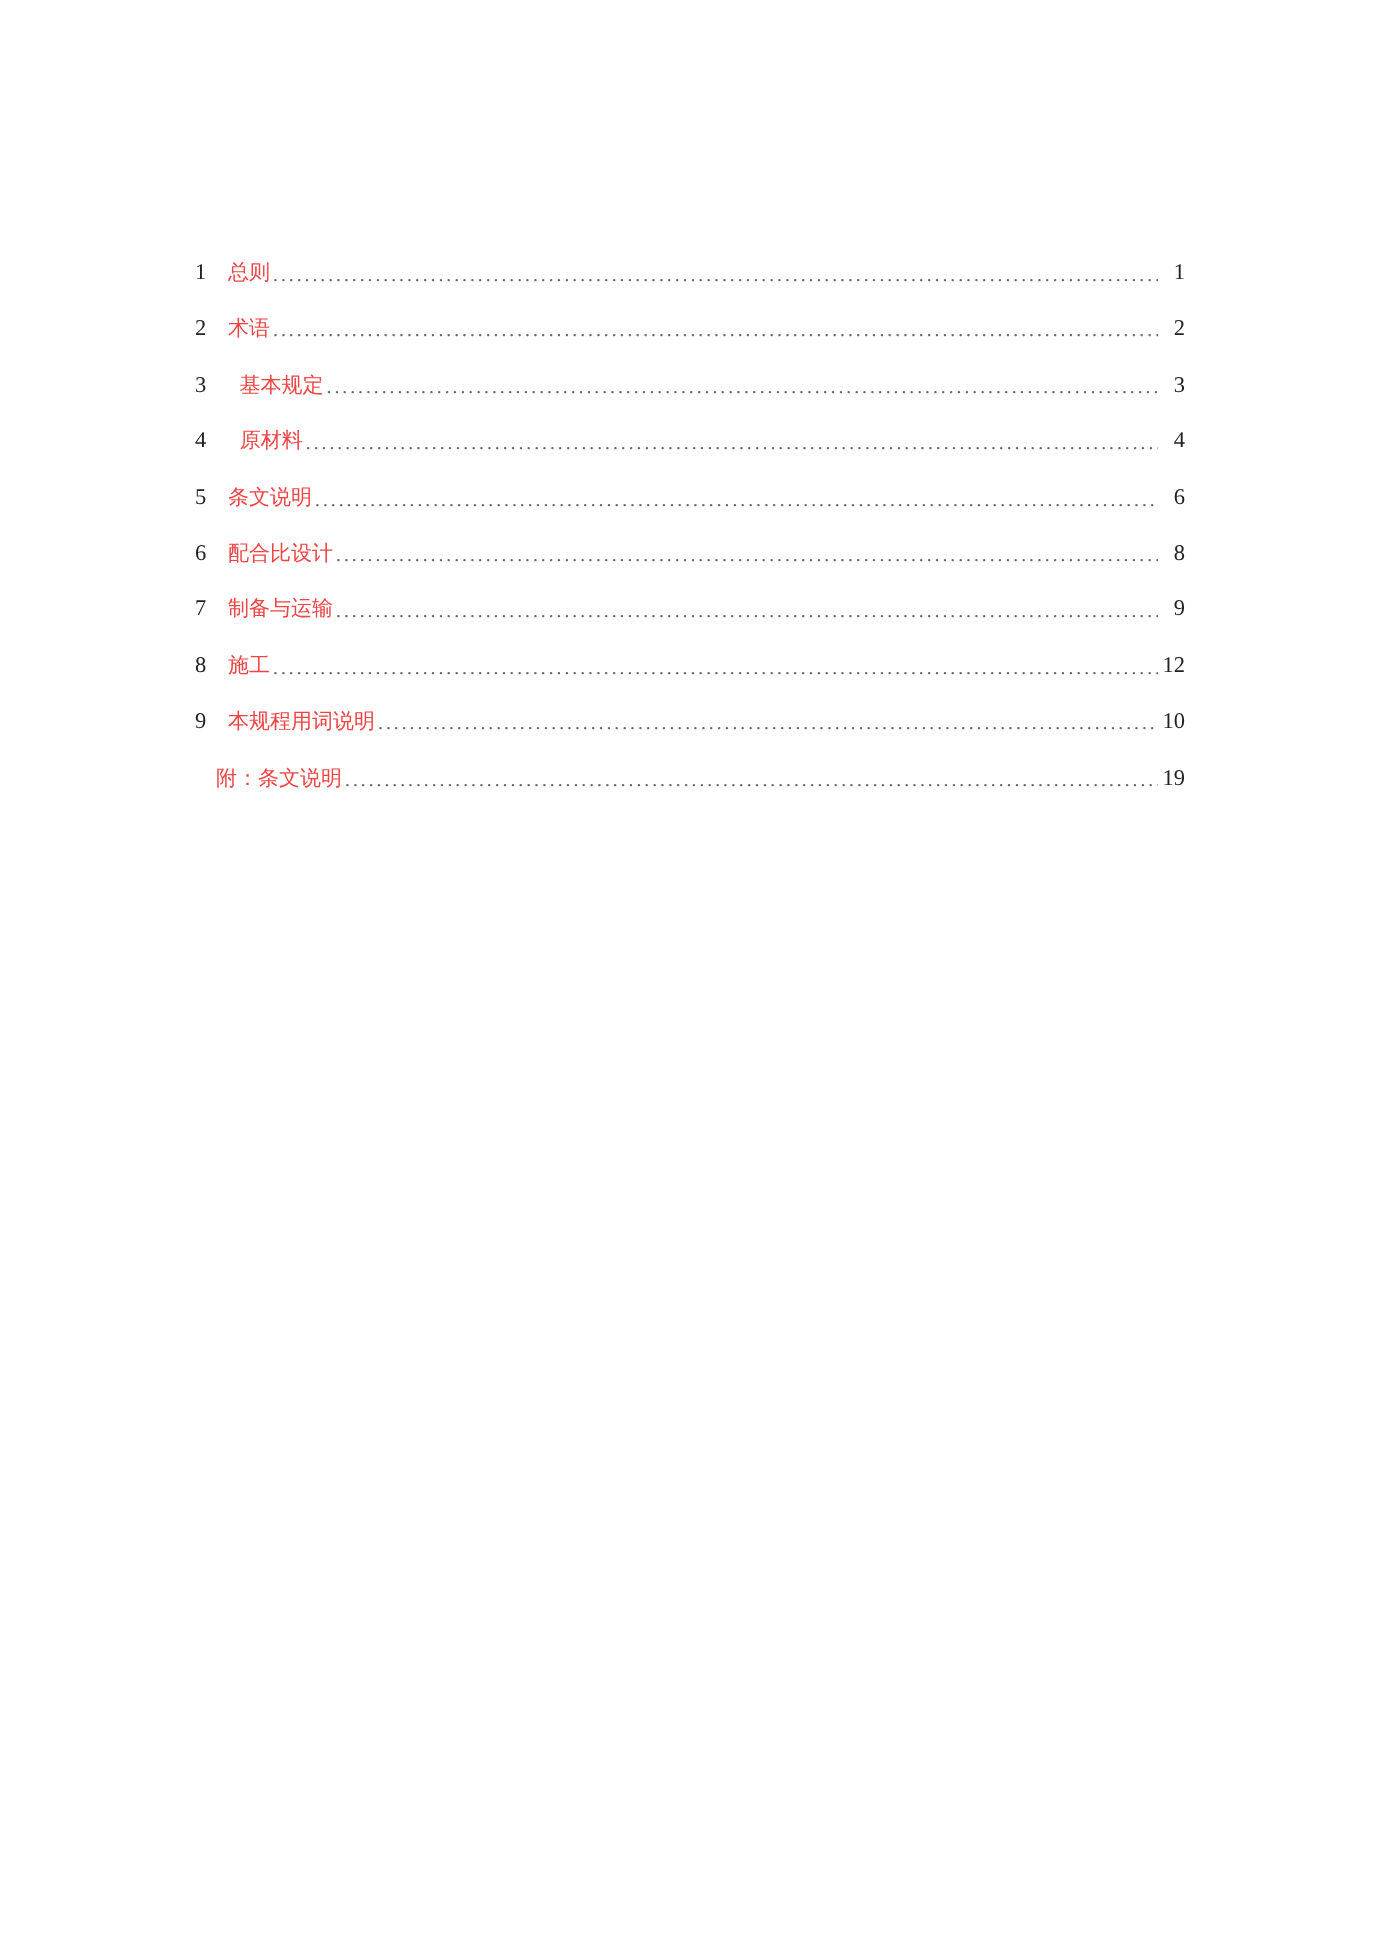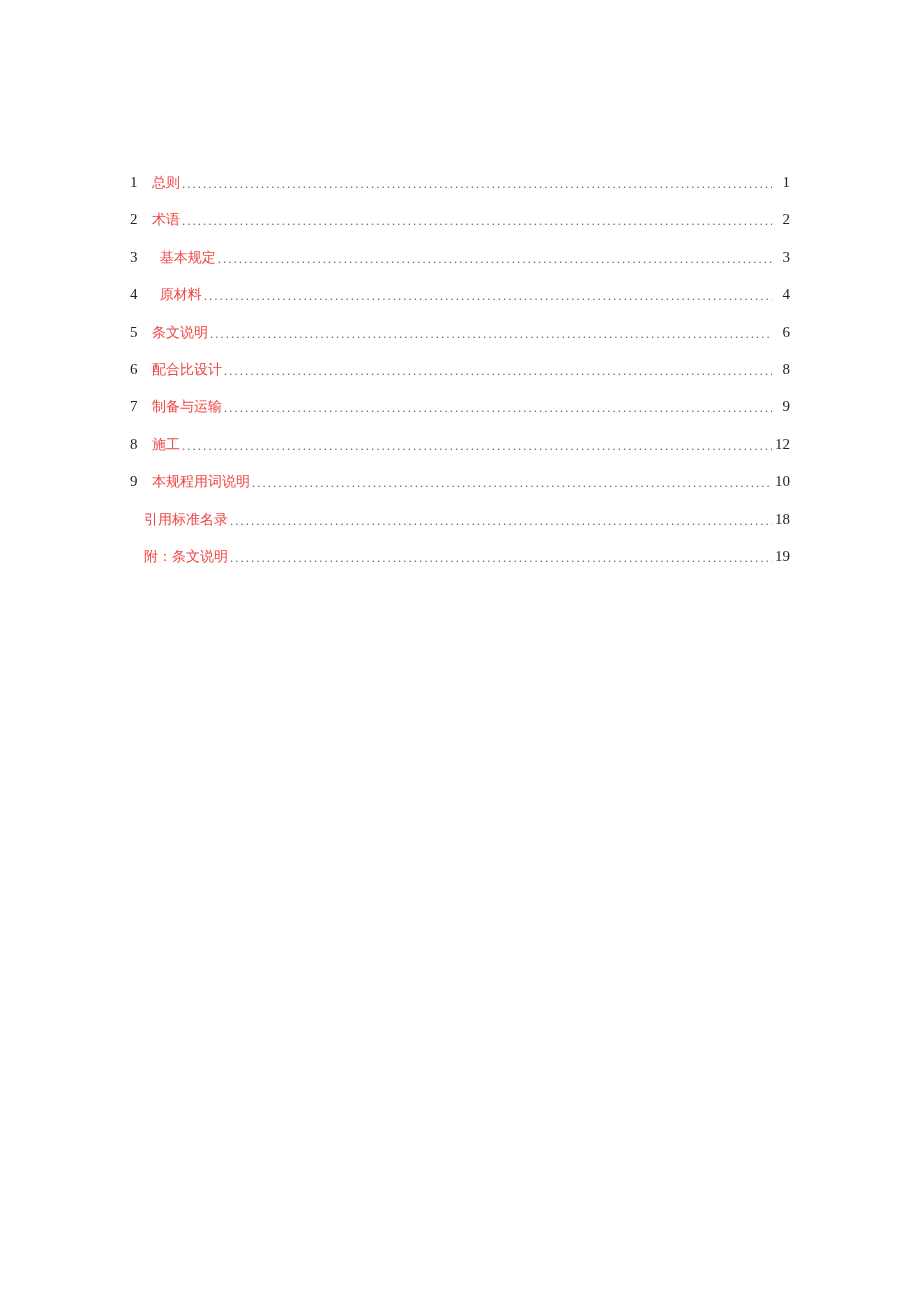--- a/index.html
+++ b/index.html
@@ -133,27 +133,19 @@
       <span class="toc-num">9</span>
       <span> </span>
       <span class="toc-title">本规程用词说明</span>
       <span> </span>
       <span class="toc-leader"></span>
       <span> </span>
       <span class="toc-page">10</span>
     </div>
     <div class="toc-row">
       <span class="toc-num"></span>
-      <span class="toc-title">引用标准名录</span>
-      <span> </span>
-      <span class="toc-leader"></span>
-      <span> </span>
-      <span class="toc-page">18</span>
-    </div>
-    <div class="toc-row">
-      <span class="toc-num"></span>
       <span class="toc-title">附：条文说明</span>
       <span> </span>
       <span class="toc-leader"></span>
       <span> </span>
       <span class="toc-page">19</span>
     </div>
   </div>
 
 </body></html>

